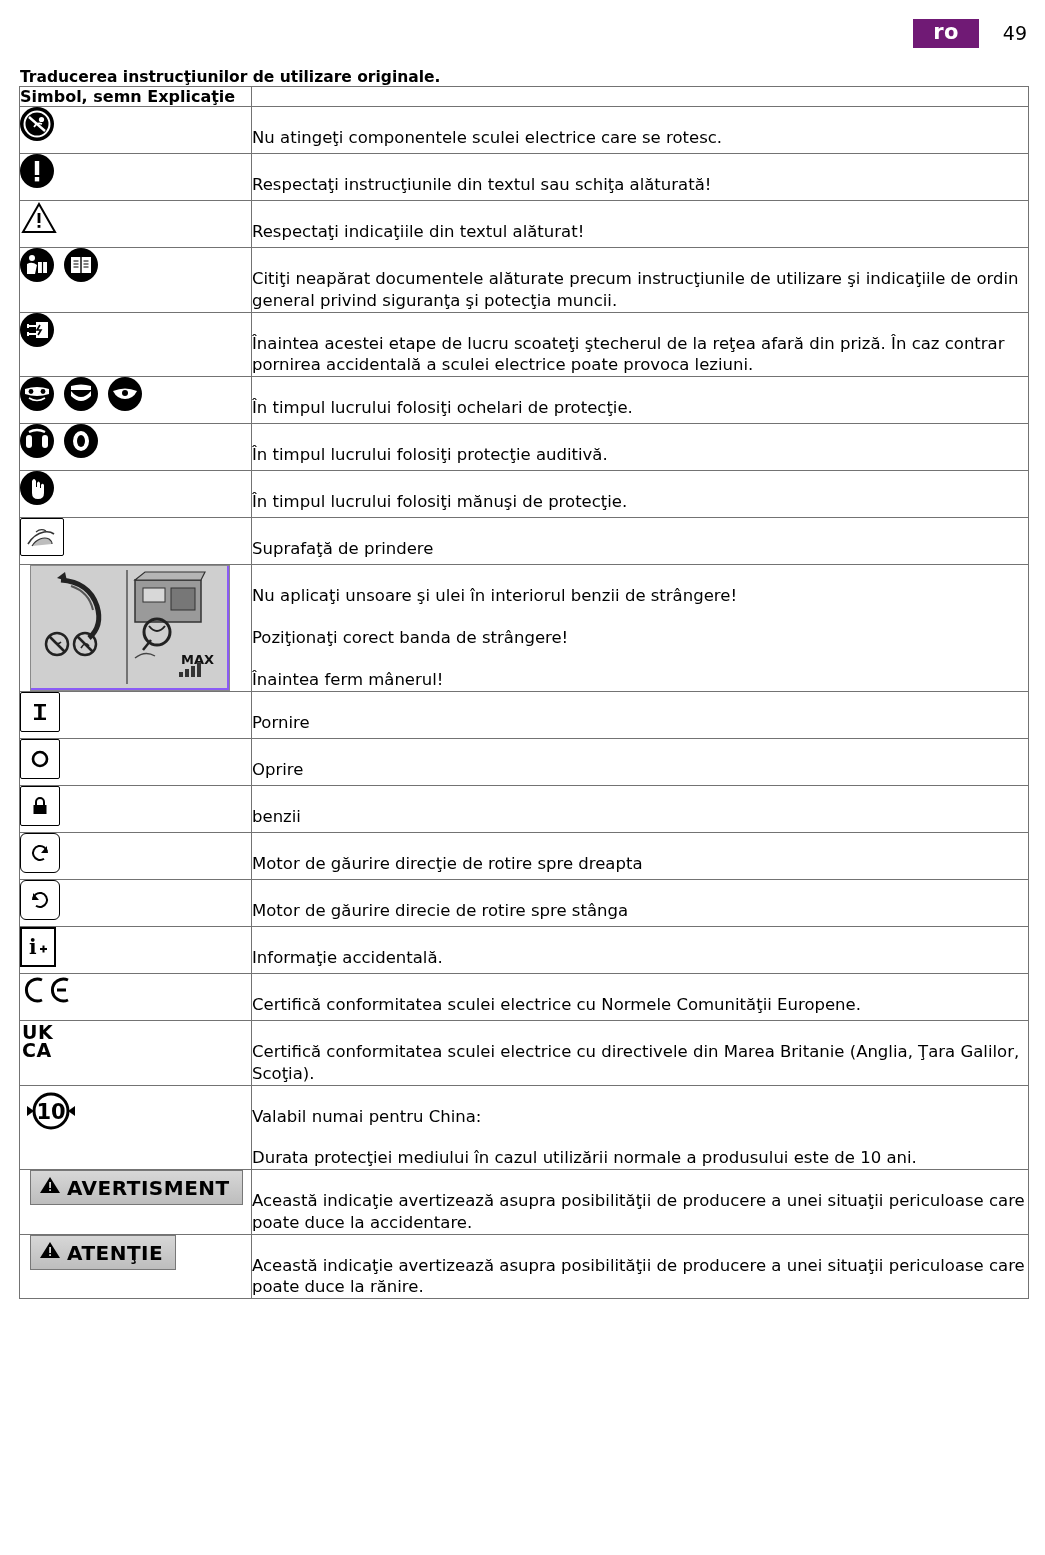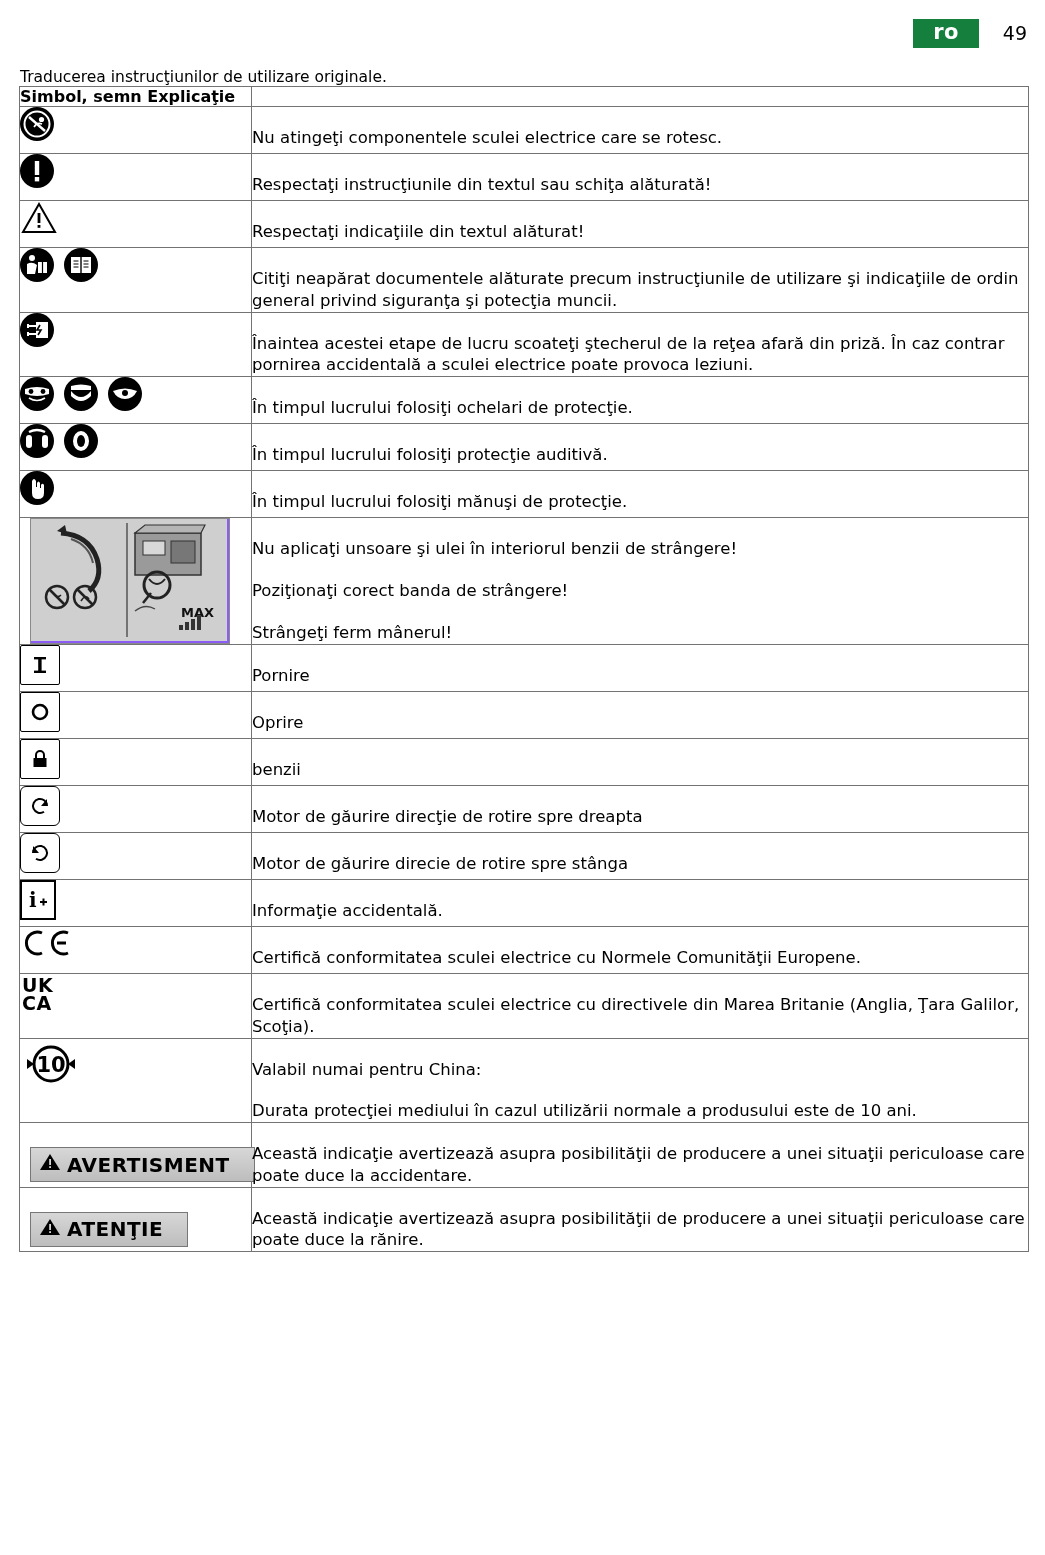--- a/index.html
+++ b/index.html
@@ -26,40 +26,40 @@
   
   .header {
     display: flex;
     align-items: center;
     justify-content: flex-end;
     height: 46px;
     padding-top: 10px;
     gap: 14px;
   }
   .lang-badge {
-    background: #15803d;
+    background: #701a75;
     color: #fff;
     font-weight: bold;
     font-size: 21px;
     padding: 3px 20px 5px 20px;
     letter-spacing: 0.5px;
     line-height: 1;
     font-family: "DejaVu Sans", sans-serif;
   }
   .page-number {
     font-size: 19px;
     font-weight: normal;
     min-width: 34px;
     text-align: right;
     font-family: "DejaVu Sans", sans-serif;
   }
 
   .subtitle {
     font-size: 15.5px;
-    font-weight: normal;
+    font-weight: bold;
     margin: 12px 0 0 2px;
     font-family: "DejaVu Sans", sans-serif;
   }
   .title {
     font-size: 25px;
     font-weight: bold;
     margin: 14px 0 16px 2px;
     letter-spacing: -0.2px;
     font-family: "DejaVu Sans", sans-serif;
   }
@@ -136,31 +136,30 @@
 
   .warnsign {
     display: inline-flex;
     align-items: center;
     justify-content: center;
   }
 
   
   .labelbox {
     display: inline-flex;
-    align-items: center;
+    align-items: flex-end;
     gap: 6px;
     background: linear-gradient(#d7d7d7,#bdbdbd);
     border: 1px solid #777;
-    padding: 4px 24px 4px 8px;
+    padding: 4px 12px 4px 8px;
     font-weight: bold;
     font-size: 20px;
     letter-spacing: 0.5px;
     color: #000;
     font-family: "DejaVu Sans", sans-serif;
-    margin-top: 24px;
   }
   .labelbox .tri { flex: 0 0 auto; }
 
   
   .picto {
     width: 198px;
     height: 124px;
     background: #8b5cf6;
     border: 1px solid #8a8a8a;
     display: block;
@@ -370,20 +369,34 @@
               <circle cx="17" cy="17" r="16" fill="#000"></circle>
               <path d="M12 10 q2 -4 4 0 v6 h1 v-4 q1.5 -3 3 0 v5 h1 v-3 q1.5 -2.5 3 0 v8 q0 6 -6 6 q-6 0 -6 -6 z" fill="#fff"></path>
             </svg>
           </span>
         </td>
         <td class="txt">
           <span class="ln">În timpul lucrului folosiţi mănuşi de protecţie.</span>
         </td>
       </tr>
 
+      <tr>
+        <td class="sym">
+          <span class="boxicon plain" style="width:42px;height:36px;border-width:1px;">
+            <svg width="40" height="34" viewBox="0 0 40 34">
+              <path d="M6 24 q6 -10 16 -12 q6 -1 10 2" fill="none" stroke="#333" stroke-width="1.6"></path>
+              <path d="M10 26 q3 -5 8 -7 q5 -2 9 0 q3 2 3 5" fill="#bdbdbd" stroke="#333" stroke-width="1.2"></path>
+              <path d="M14 12 q5 -4 10 -1" stroke="#333" stroke-width="1.2" fill="none"></path>
+            </svg>
+          </span>
+        </td>
+        <td class="txt">
+          <span class="ln">Suprafaţă de prindere</span>
+        </td>
+      </tr>
 
       <tr>
         <td class="sym" style="padding-left:10px;">
           <span class="picto">
             <svg width="196" height="122" viewBox="0 0 196 122">
               <rect x="0" y="0" width="196" height="122" fill="#cfcfcf"></rect>
               <line x1="96" y1="4" x2="96" y2="118" stroke="#555" stroke-width="1.5"></line>
 
               <path d="M30 14 q28 2 36 26 q6 20 -8 32" fill="none" stroke="#222" stroke-width="5"></path>
               <path d="M26 12 l8 -6 l2 9 z" fill="#222"></path>
@@ -409,21 +422,21 @@
                 <rect x="160" y="100" width="4" height="11"></rect>
                 <rect x="166" y="97" width="4" height="14"></rect>
               </g>
               <path d="M104 92 q10 -8 20 -2" fill="none" stroke="#444" stroke-width="1.4"></path>
             </svg>
           </span>
         </td>
         <td class="txt">
           <span class="ln">Nu aplicaţi unsoare şi ulei în interiorul benzii de strângere!</span>
           <span class="ln">Poziţionaţi corect banda de strângere!</span>
-          <span class="ln">Strângeţi ferm mânerul!</span>
+          <span class="ln">Înaintea ferm mânerul!</span>
         </td>
       </tr>
 
       <tr>
         <td class="sym">
           <span class="boxicon plain" style="border-width:1.5px;">
             <svg width="22" height="22" viewBox="0 0 22 22">
               <rect x="9.2" y="4" width="3.4" height="14" fill="#000"></rect>
               <rect x="5" y="3" width="12" height="2.4" fill="#000"></rect>
               <rect x="5" y="16.6" width="12" height="2.4" fill="#000"></rect>

